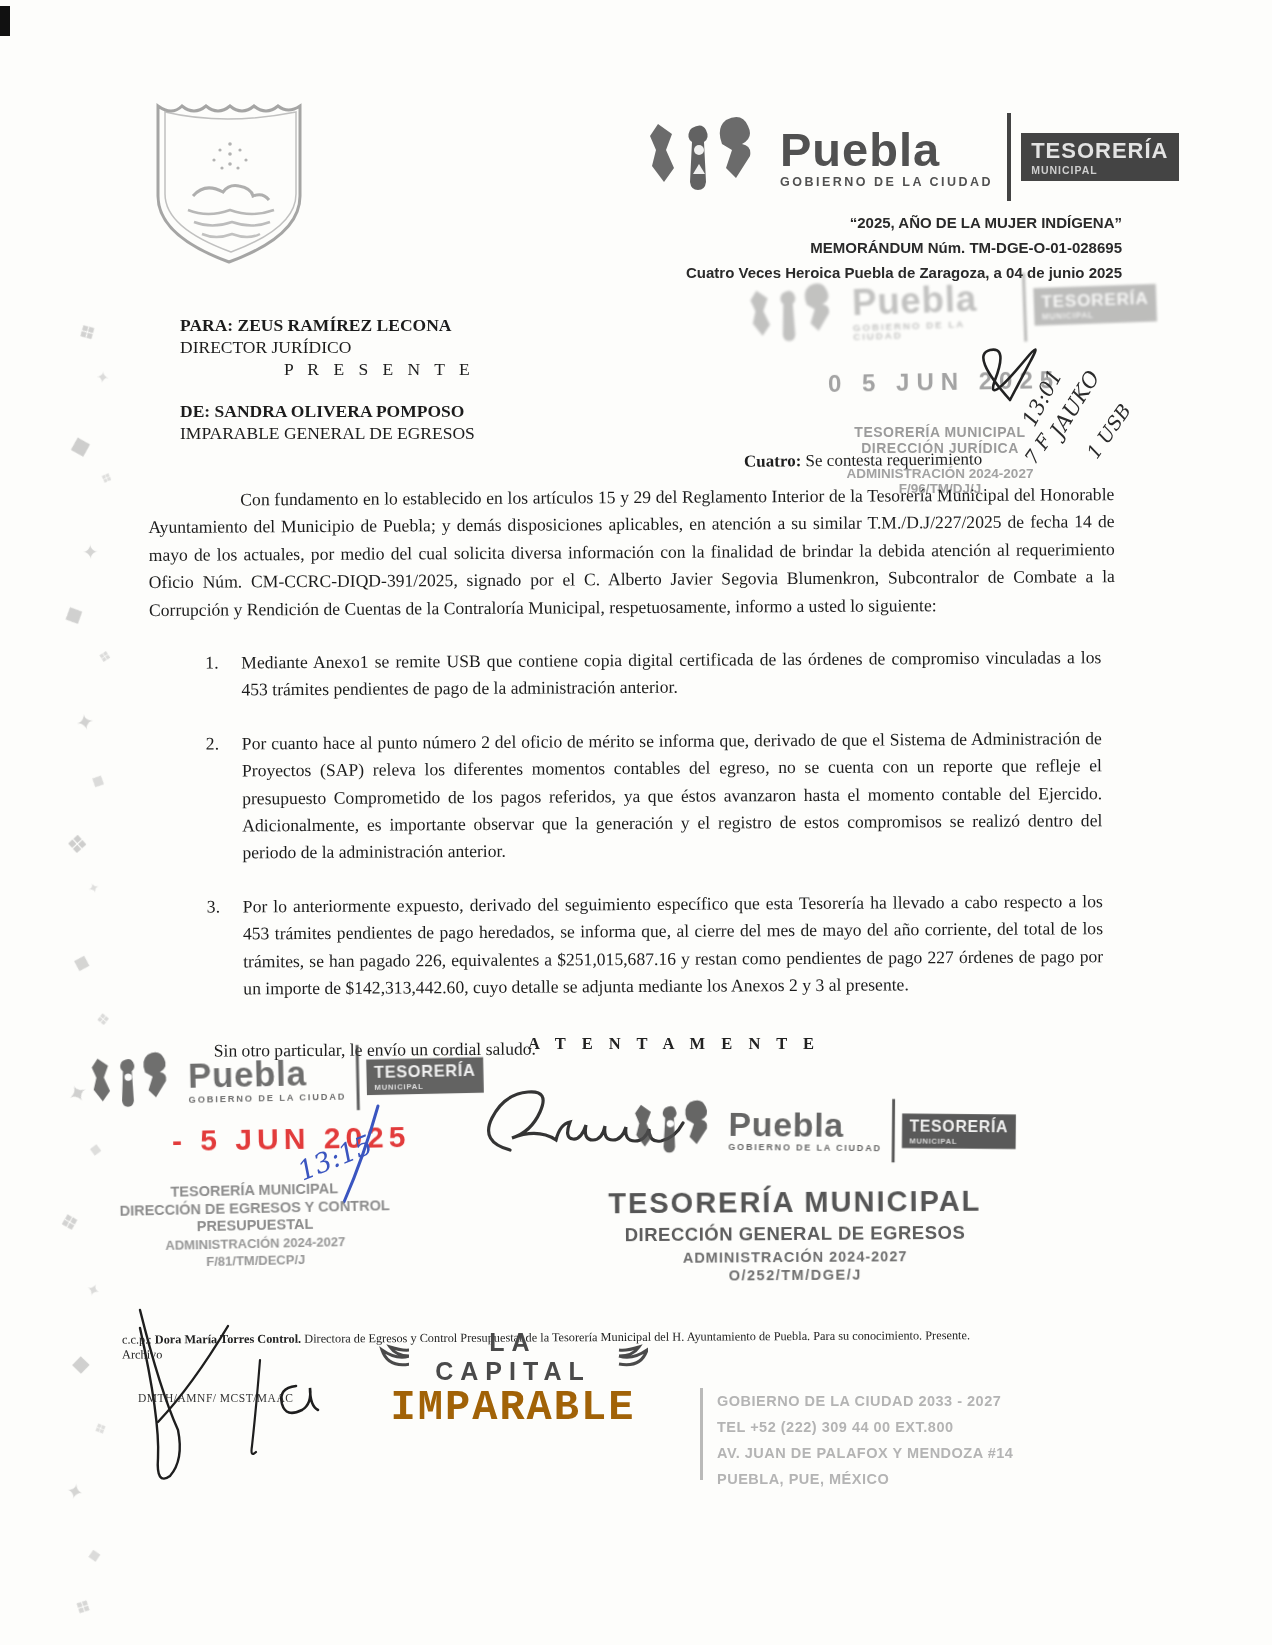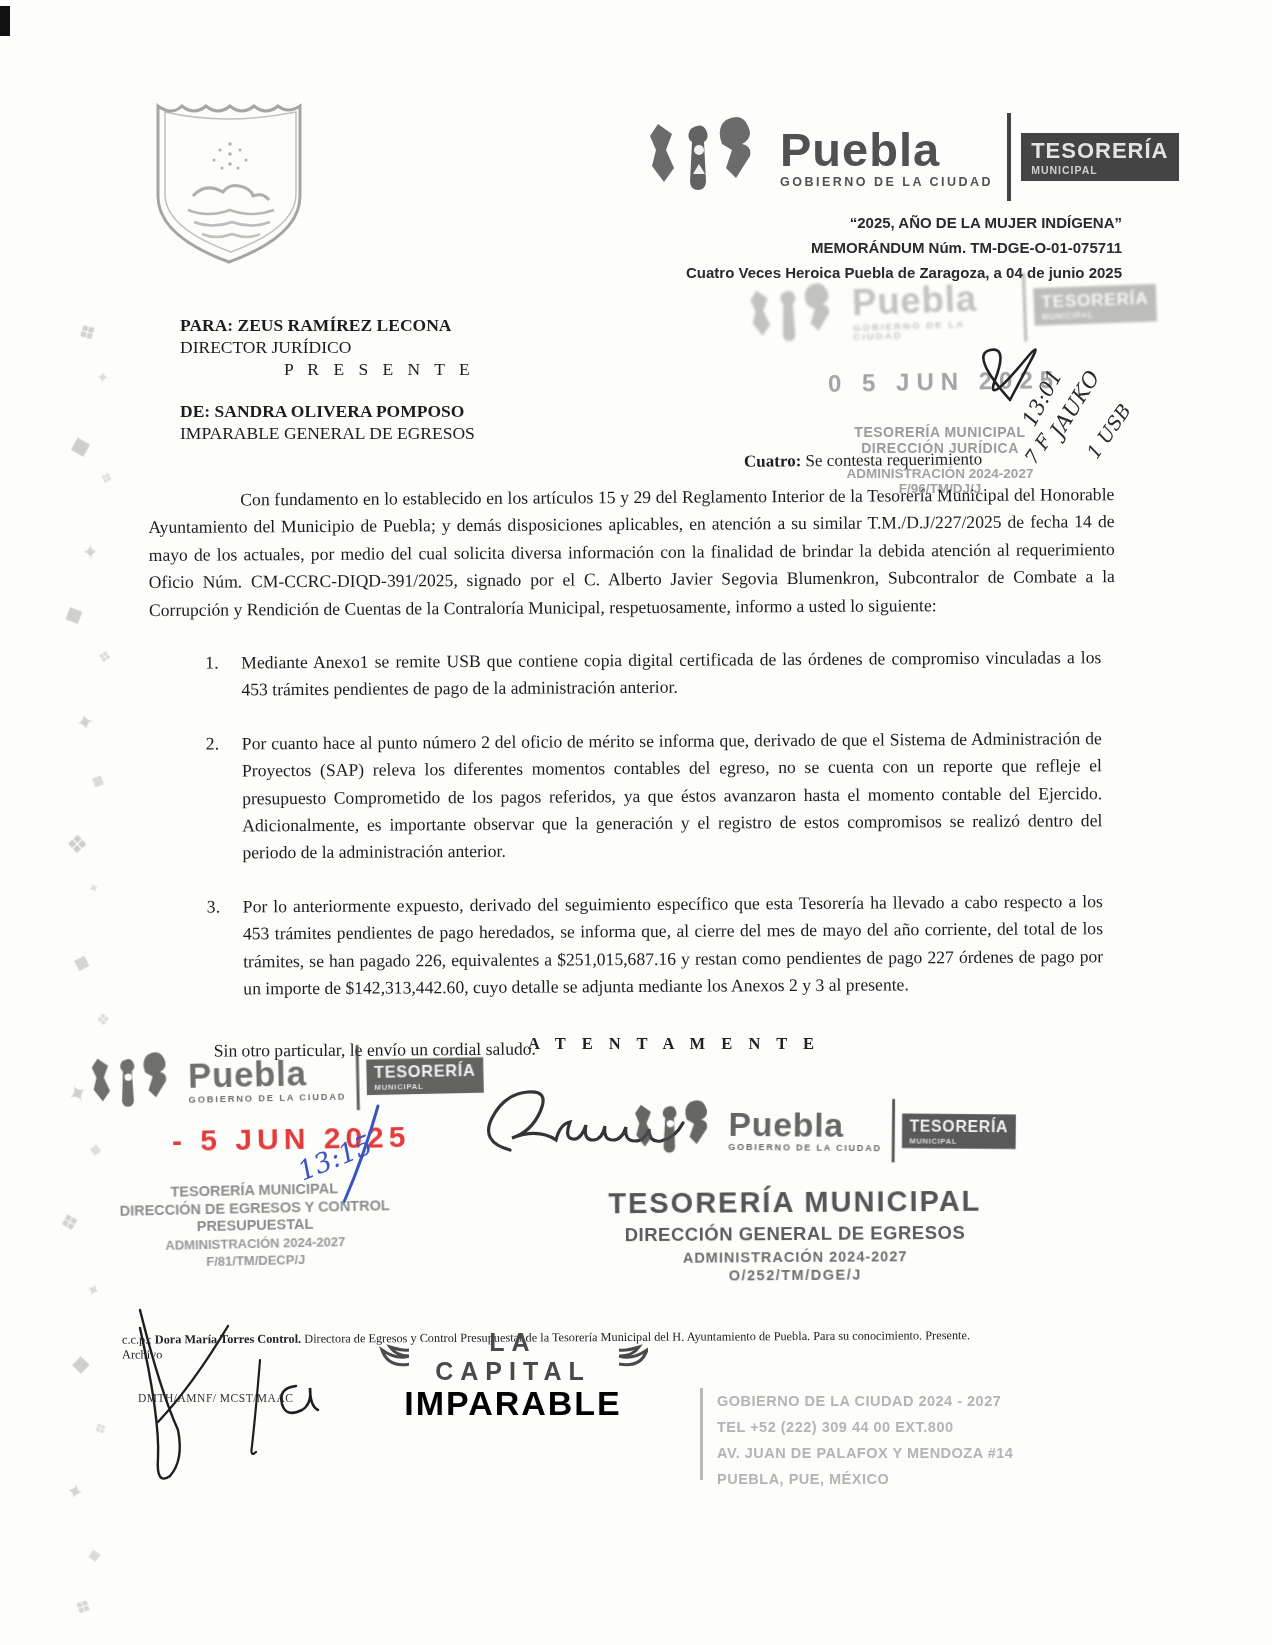--- a/index.html
+++ b/index.html
@@ -77,21 +77,21 @@
 
   
   .ccp{left:122px;top:1330px;width:1000px;font-size:12.3px;line-height:15px;color:#222;transform:rotate(-.3deg);}
   .ccp b{font-weight:bold;}
   .initials{left:138px;top:1392px;font-size:11.5px;color:#333;letter-spacing:.5px;}
 
   
   .capital{left:378px;top:1328px;width:270px;text-align:center;color:#4a4a4a;}
   .cap-row{display:flex;align-items:center;justify-content:center;gap:6px;}
   .cap-l1{font-family:"Liberation Sans",sans-serif;font-weight:bold;font-size:25px;letter-spacing:7px;filter:blur(.3px);}
-  .cap-l2{font-family:Liberation Sans, sans-serif;font-weight:bold;font-size:34px;letter-spacing:2px;filter:blur(.3px);margin-top:-2px;color:#000000;}
+  .cap-l2{font-family:Liberation Mono, monospace;font-weight:bold;font-size:42px;letter-spacing:2px;filter:blur(.3px);margin-top:-2px;color:#a16207;}
 
   
   .fcontact{left:700px;top:1388px;display:flex;gap:14px;}
   .fbar{width:3px;height:92px;background:#9c9c9c;opacity:.7;}
   .flines{font-family:"Liberation Sans",sans-serif;font-weight:bold;font-size:14.5px;line-height:26px;color:#b4b4b4;filter:blur(.5px);letter-spacing:.5px;}
   svg{display:block;}
 </style>
 </head>
 <body>
 
@@ -160,21 +160,21 @@
     </div>
     <div class="plogo-bar"></div>
     <div class="plogo-badge">
       <div class="badge-t">TESORERÍA</div>
       <div class="badge-m">MUNICIPAL</div>
     </div>
   </div>
 
   <div class="abs hdr-lines">
     <div>“2025, AÑO DE LA MUJER INDÍGENA”</div>
-    <div>MEMORÁNDUM Núm. TM-DGE-O-01-075711</div>
+    <div>MEMORÁNDUM Núm. TM-DGE-O-01-028695</div>
     <div>Cuatro Veces Heroica Puebla de Zaragoza, a 04 de junio 2025</div>
   </div>
 
   <div class="abs recipient">
     <div class="rec-bold">PARA: ZEUS RAMÍREZ LECONA</div>
     <div>DIRECTOR JURÍDICO</div>
     <div class="rec-presente">P R E S E N T E</div>
     <div class="rec-gap"></div>
     <div class="rec-bold">DE: SANDRA OLIVERA POMPOSO</div>
     <div>IMPARABLE GENERAL DE EGRESOS</div>
@@ -325,20 +325,20 @@
       <svg width="34" height="26">
           <path d="M2 20 q22 4 28 -14 q-14 10 -28 6 M2 12 q14 0 20 -9 q-12 4 -20 3" fill="none" stroke="#4a4a4a" stroke-width="3"></path>
         </svg>
     </div>
     <div class="cap-l2">IMPARABLE</div>
   </div>
 
   <div class="abs fcontact">
     <div class="fbar"></div>
     <div class="flines">
-      <div>GOBIERNO DE LA CIUDAD 2024 - 2027</div>
+      <div>GOBIERNO DE LA CIUDAD 2033 - 2027</div>
       <div>TEL +52 (222) 309 44 00 EXT.800</div>
       <div>AV. JUAN DE PALAFOX Y MENDOZA #14</div>
       <div>PUEBLA, PUE, MÉXICO</div>
     </div>
   </div>
 
 </div>
 
 </body></html>

